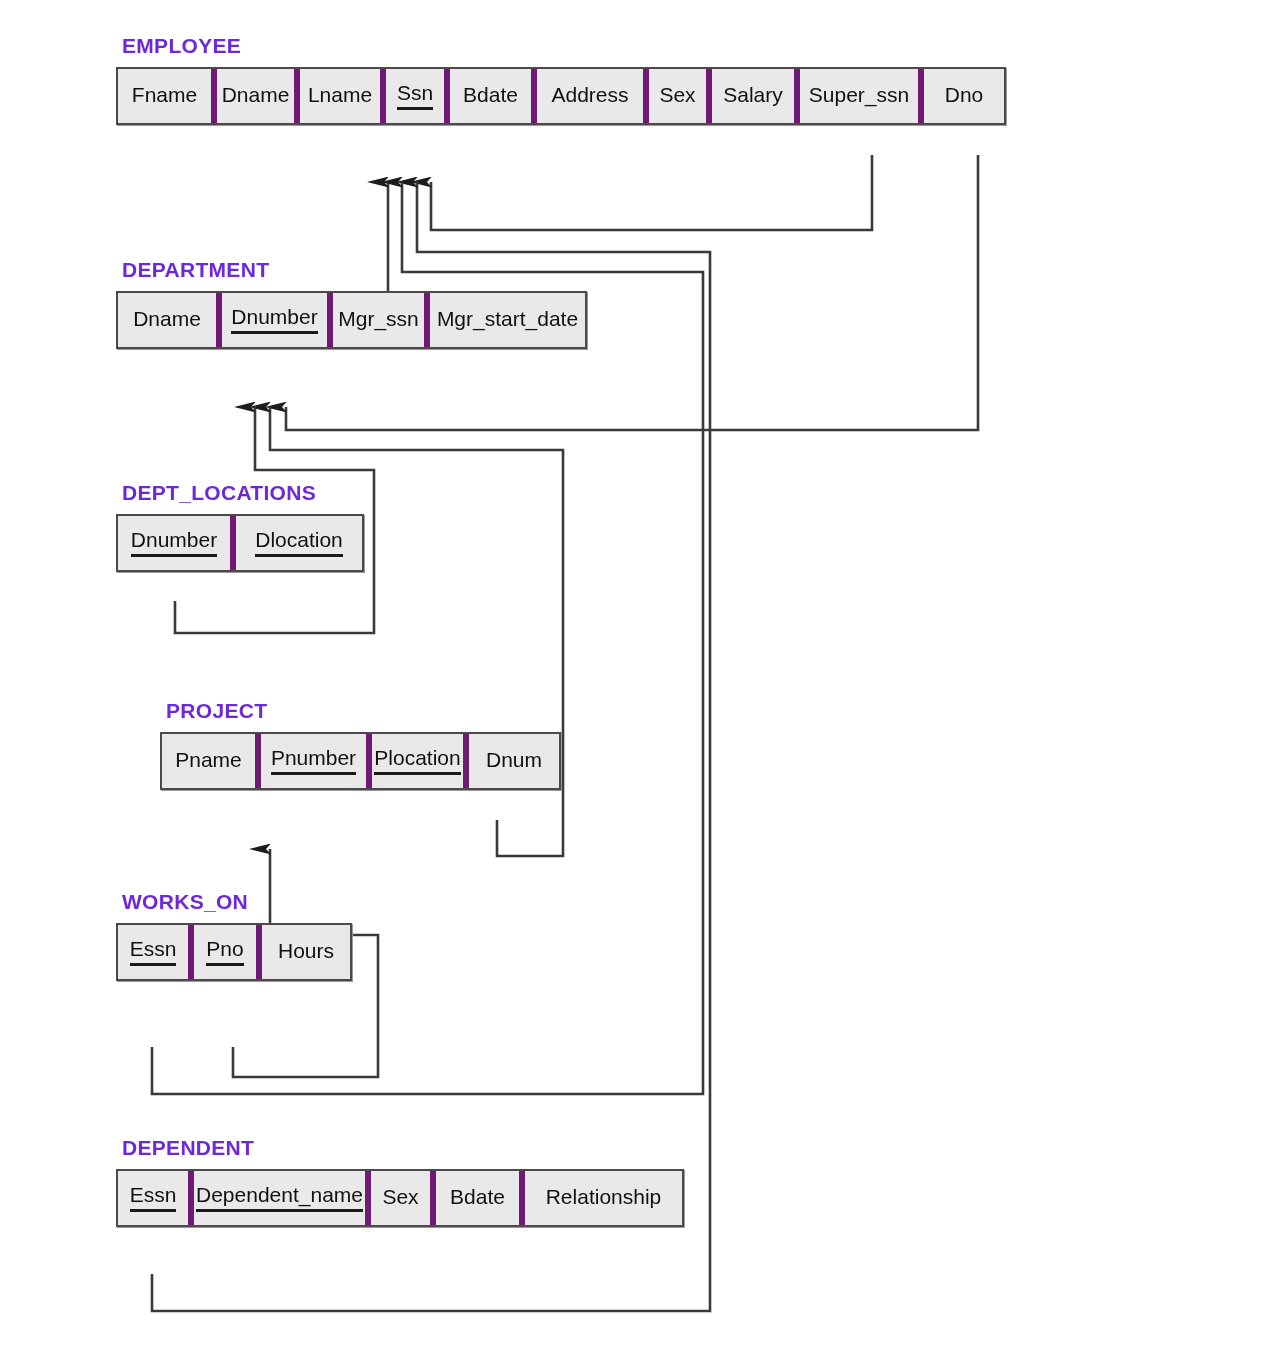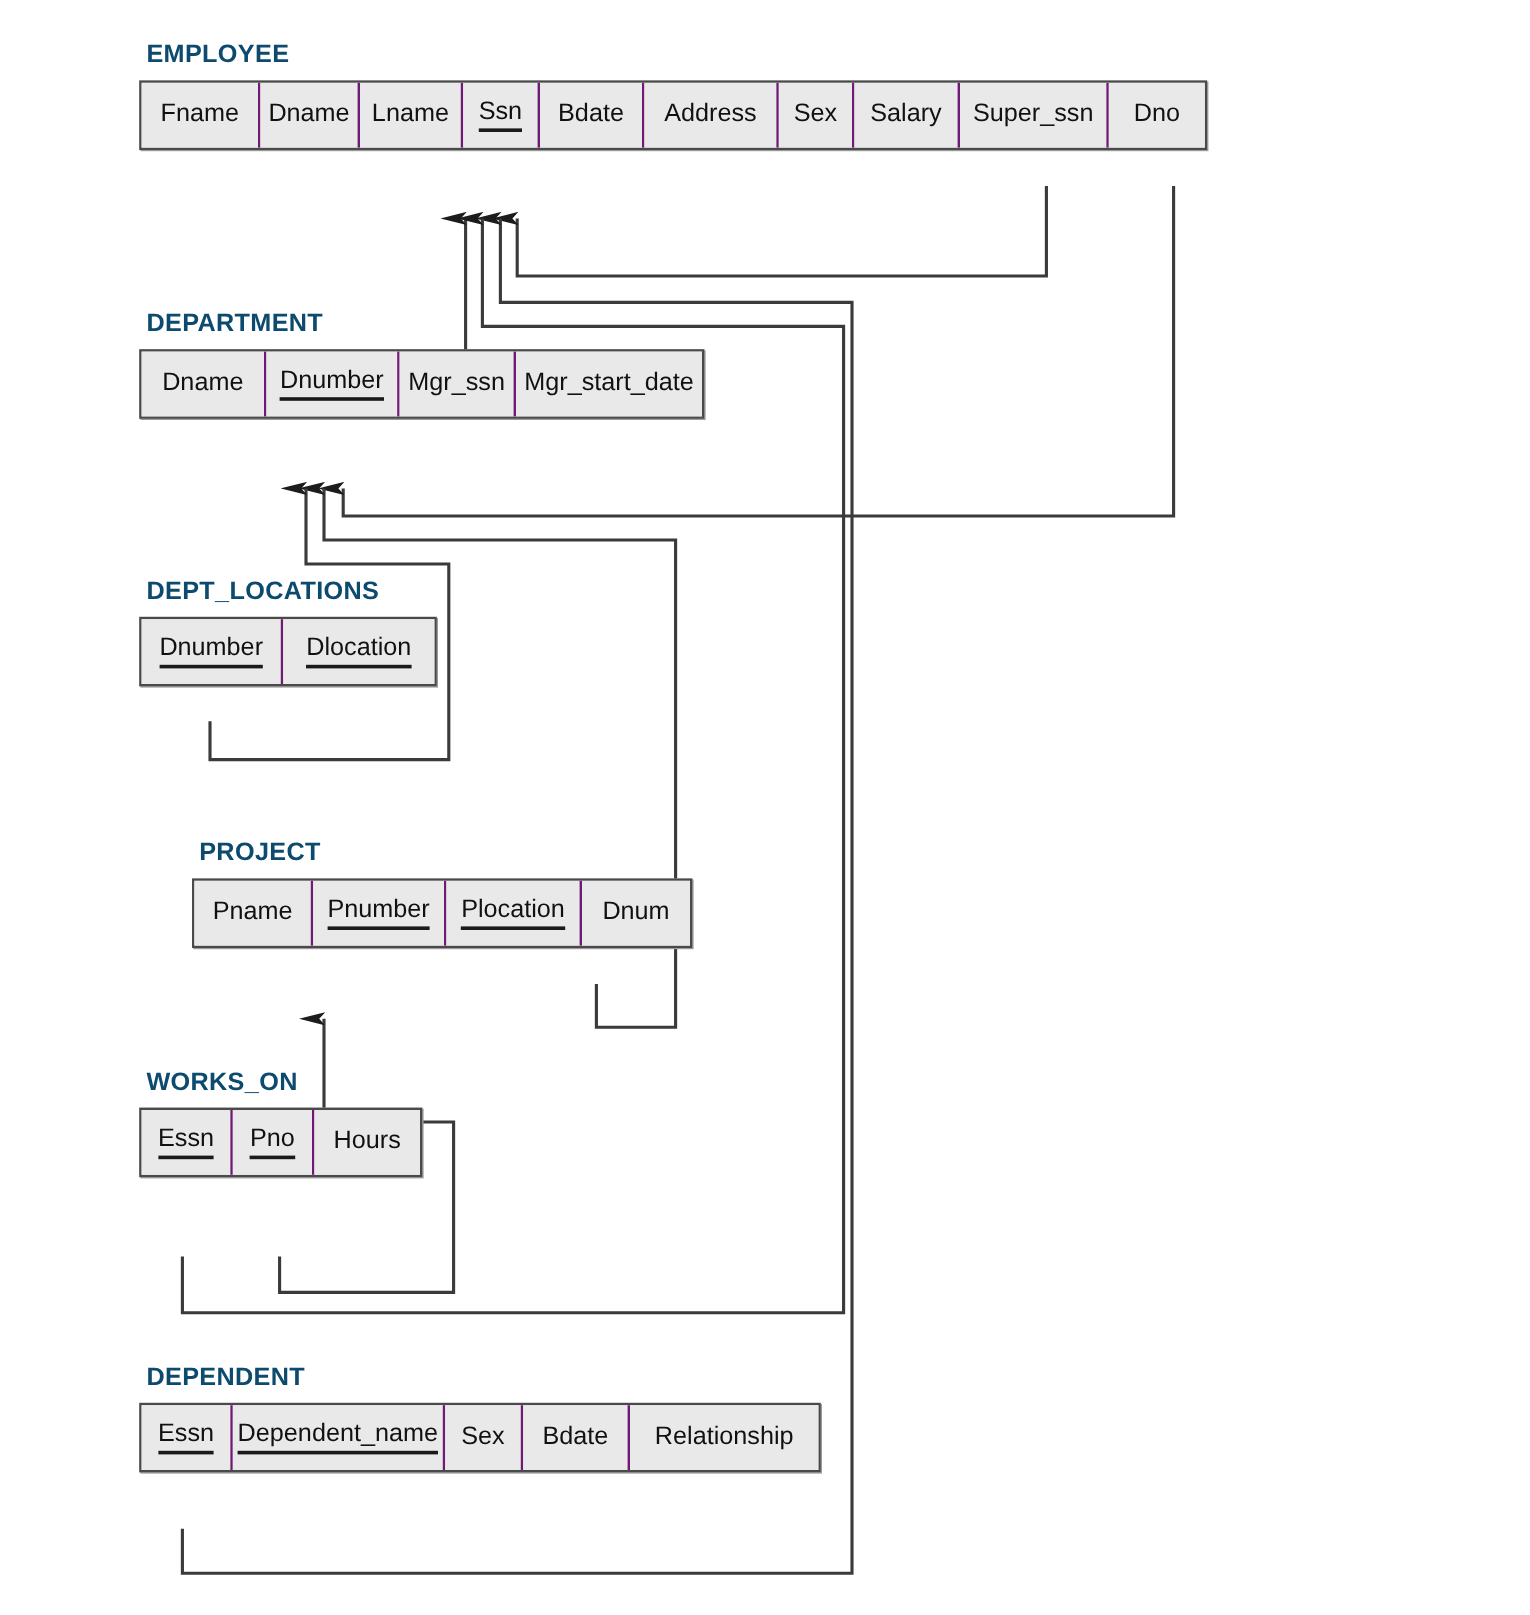--- a/index.html
+++ b/index.html
@@ -14,40 +14,40 @@
 
   
   #wires{position:absolute;left:0;top:0;width:1275px;height:1346px;z-index:1;}
 
   
   .relation{position:absolute;z-index:3;}
   .rel-title{
     font-size:21px;
     font-weight:bold;
     letter-spacing:0.3px;
-    color:#0c4a6e;
+    color:#6d28d9;
     margin:0 0 9px 6px;
     white-space:nowrap;
     font-family:"Liberation Sans","DejaVu Sans",sans-serif;
   }
   .rel-table{
     display:flex;
     border:2px solid #4a4a4a;
     background:#e9e9e9;
     box-shadow:1px 1px 0 #9a9a9a;
     width:max-content;
   }
   .attr{
     box-sizing:border-box;
     height:54px;
     display:flex;
     align-items:center;
     justify-content:center;
     padding:0 14px;
-    border-right:2px solid #701a75;
+    border-right:6px solid #701a75;
     background:#e9e9e9;
     font-size:21px;
     color:#111;
     white-space:nowrap;
     position:relative;
   }
   .attr:last-child{border-right:none;}
   .attr .lbl{display:inline-block;line-height:1.05;padding-bottom:2px;}
   .attr.pk .lbl{border-bottom:3px solid #1a1a1a;text-align:right;}
 </style>
@@ -150,21 +150,21 @@
 
   <div class="relation" style="left:116px;top:699px;margin-left:44px;">
     <div class="rel-title">PROJECT</div>
     <div class="rel-table">
       <div class="attr" style="width:99px">
           <span class="lbl">Pname</span>
         </div>
       <div class="attr pk" style="width:111px">
           <span class="lbl">Pnumber</span>
         </div>
-      <div class="attr pk" style="width:113px">
+      <div class="attr pk" style="width:97px">
           <span class="lbl">Plocation</span>
         </div>
       <div class="attr" style="width:90px">
           <span class="lbl">Dnum</span>
         </div>
     </div>
   </div>
 
   <div class="relation" style="left:116px;top:890px;">
     <div class="rel-title">WORKS_ON</div>

